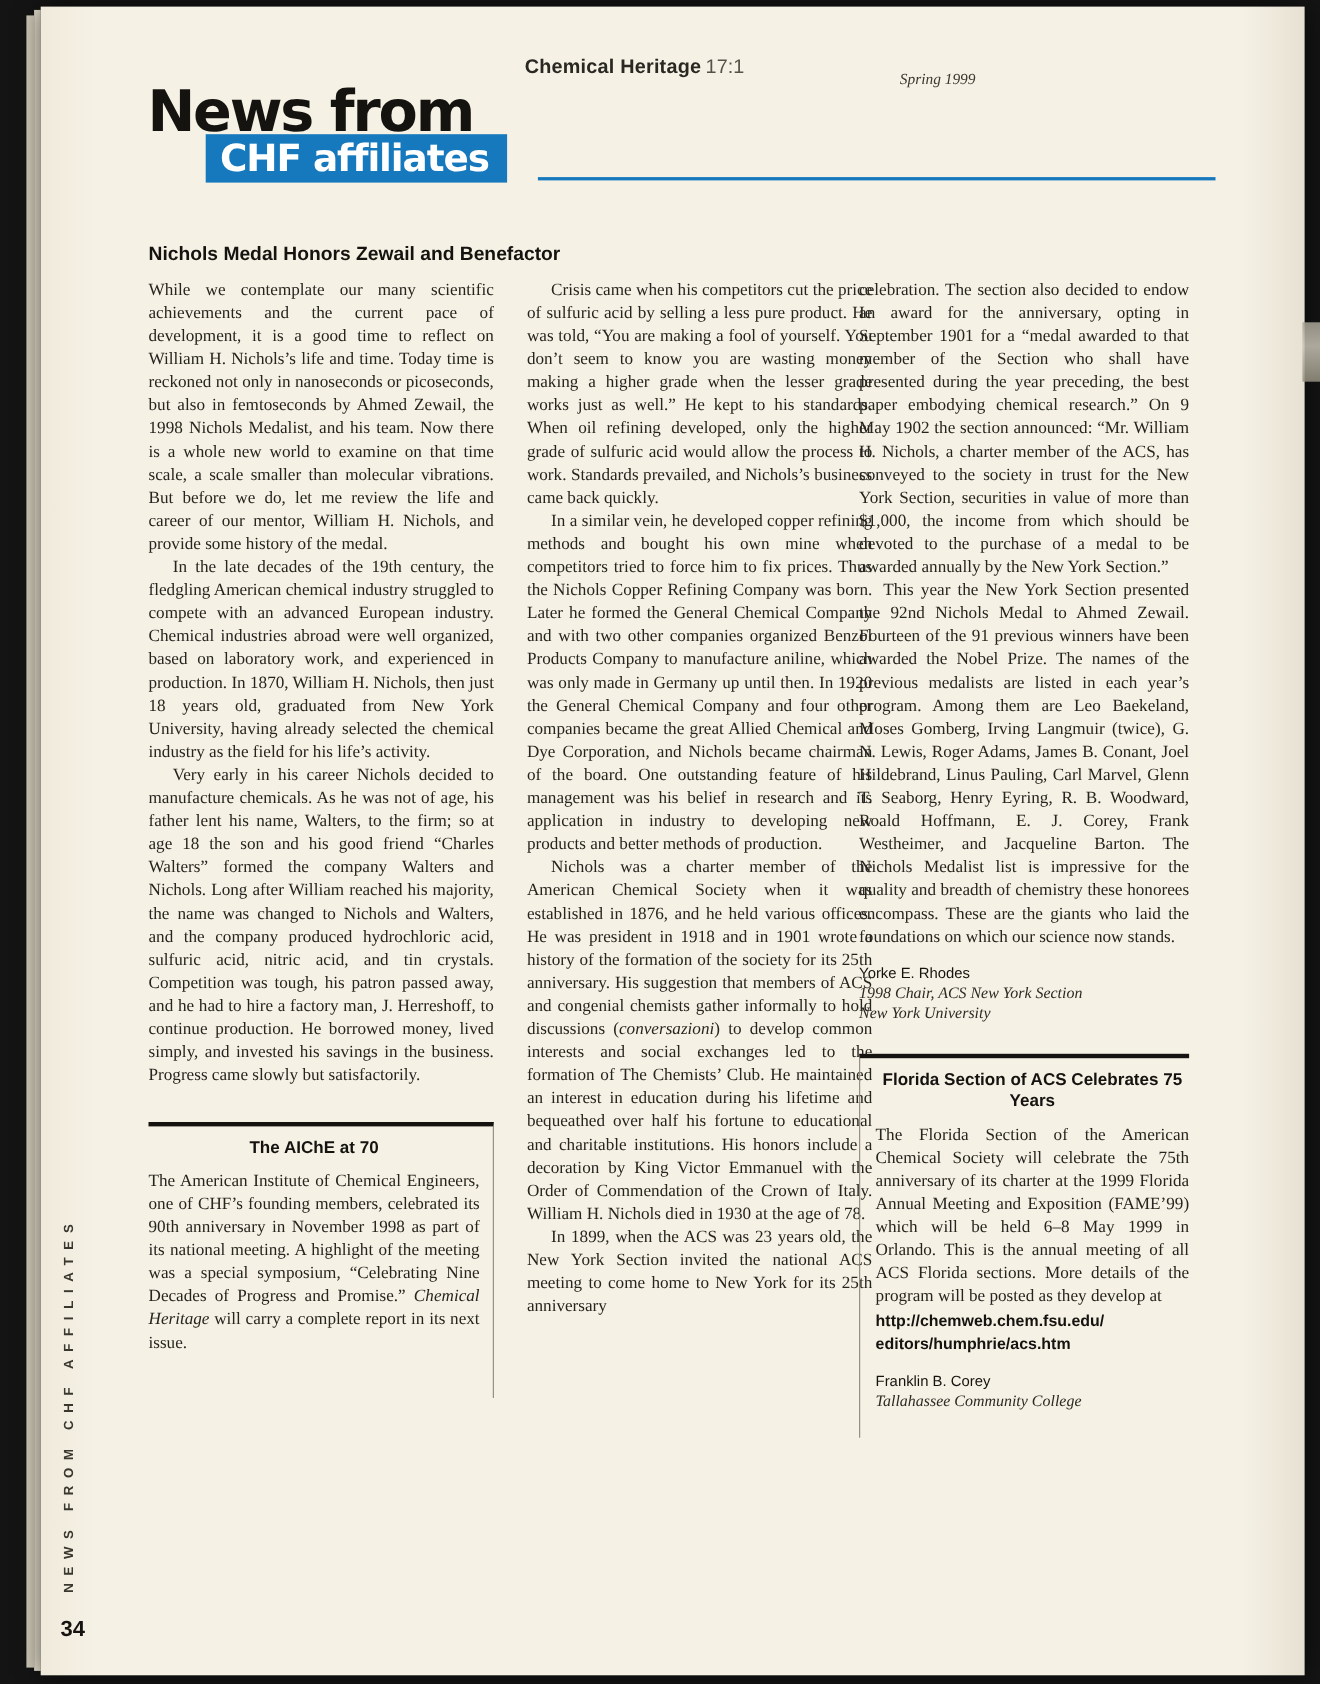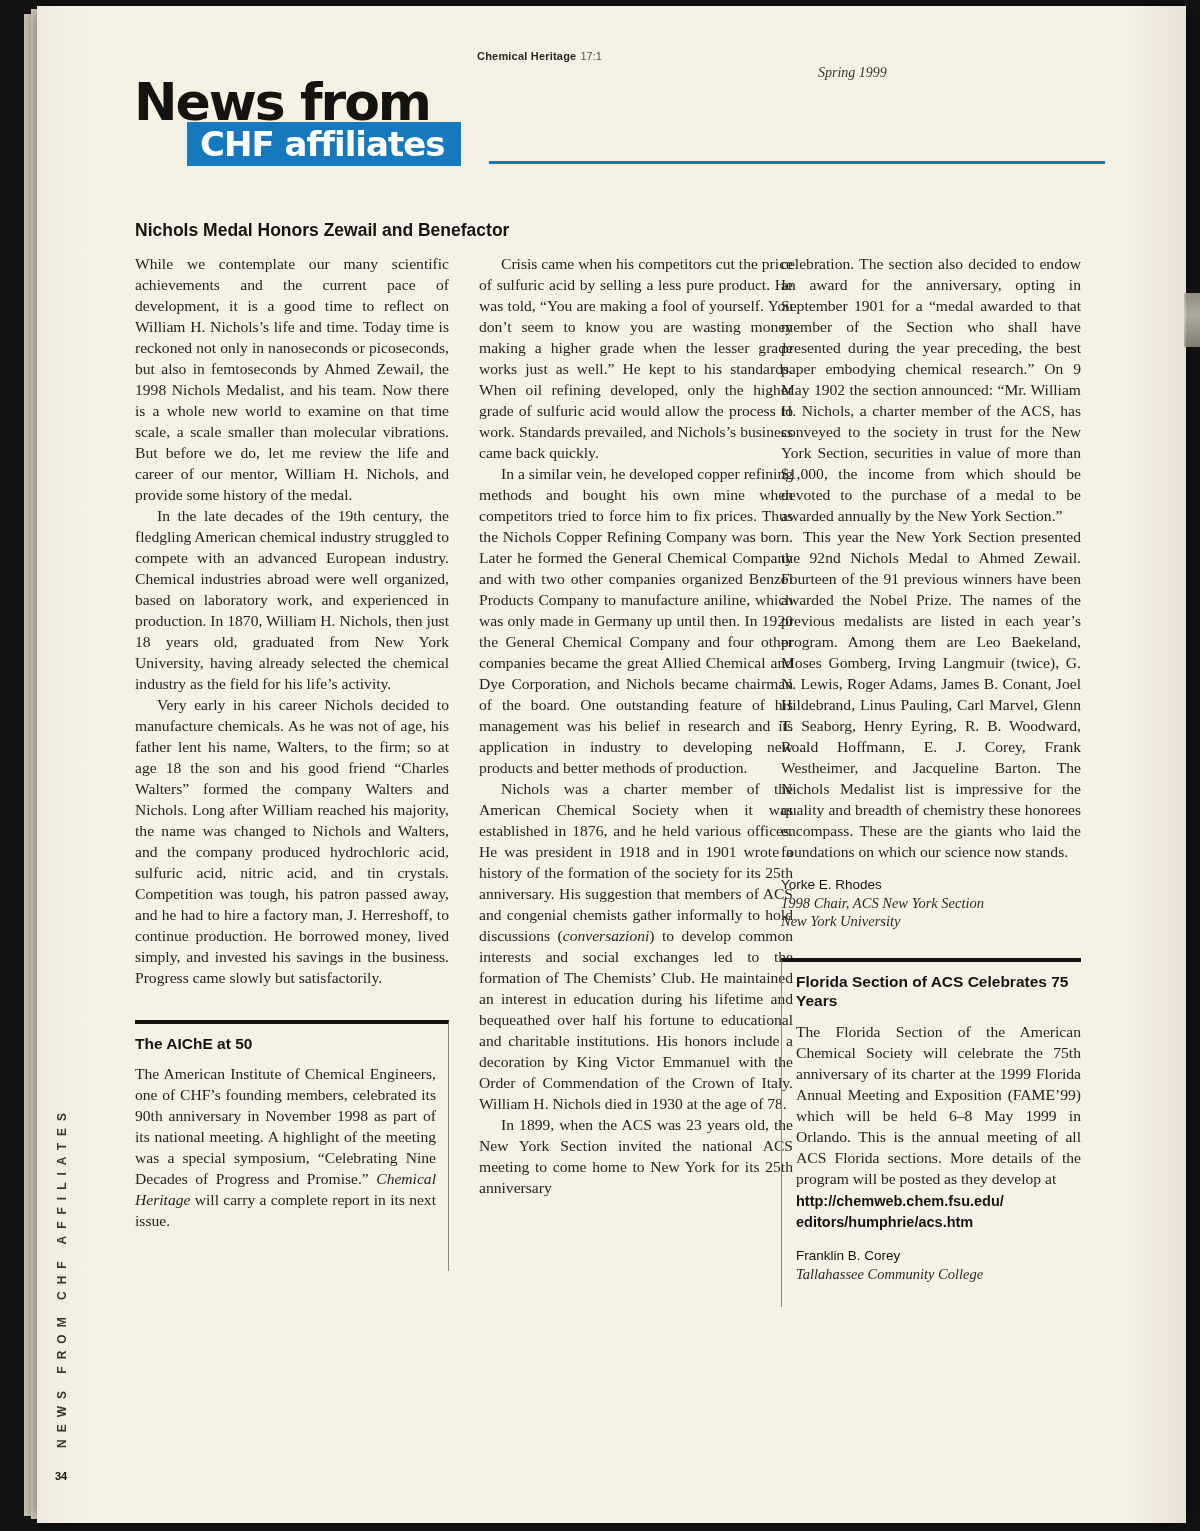--- a/index.html
+++ b/index.html
@@ -15,21 +15,21 @@
     background:linear-gradient(90deg,#efeadb 0px,#f5f1e5 50px,#f5f1e5 95%,#e6e1d2 100%);
     box-shadow:0 0 20px rgba(0,0,0,.65);
   }
   .artifact {
     position:absolute; right:0; top:293px; width:16px; height:54px;
     background:linear-gradient(180deg,#a8a396,#c8c3b5 40%,#96917f);
     opacity:.85;
   }
 
   
-  .rh-left { position:absolute; left:440px; top:44px; font-family:"Liberation Sans",sans-serif; font-size:11px; color:#2a2822; }
+  .rh-left { position:absolute; left:440px; top:44px; font-family:"Liberation Sans",sans-serif; font-size:18px; color:#2a2822; }
   .rh-journal { font-weight:bold; letter-spacing:.2px; }
   .rh-issue { font-weight:normal; color:#55524a; margin-left:4px; }
   .rh-right { position:absolute; left:781px; top:59px; font-style:italic; font-size:14px; color:#3a372f; }
 
   
   .mast-line1 {
     position:absolute; left:97px; top:70px;
     font-family:"DejaVu Sans",sans-serif; font-weight:bold; font-size:52px;
     letter-spacing:-2px; color:#15130f; line-height:1;
   }
@@ -58,21 +58,21 @@
   .col p {
     margin:0; font-size:15.6px; line-height:21px; color:#26241e;
     text-align:justify;
   }
   .col p.ind { text-indent:22px; }
 
   
   .box { margin-top:32px; border-top:4px solid #15130f; }
   .box h3 {
     margin:10px 0 10px; font-family:"Liberation Sans",sans-serif;
-    font-weight:bold; font-size:15.5px; color:#15130f; line-height:1.25;
+    font-weight:bold; font-size:15.5px; color:#15130f; line-height:1.25;text-align:center;
   }
   .box p { text-align:justify; }
   .aiche { border-right:1px solid #8d877a; padding-right:12px; padding-bottom:40px; }
   .florida { border-left:1px solid #8d877a; padding-left:14px; padding-bottom:24px; margin-top:28px; }
   .url {
     margin-top:2px; font-family:"Liberation Sans",sans-serif; font-weight:bold;
     font-size:14.5px; line-height:21px; color:#15130f; word-break:break-all;
   }
 
   
@@ -86,21 +86,21 @@
   
   .vertical-label {
     position:absolute; left:18px; top:1018px; height:424px; width:18px;
     writing-mode:vertical-rl; transform:rotate(180deg);
     font-family:"Liberation Sans",sans-serif; font-weight:bold;
     font-size:12px; letter-spacing:7px; color:#3a372f; white-space:nowrap;
   }
   .folio {
     position:absolute; left:18px; top:1464px;
     font-family:"Liberation Sans",sans-serif; font-weight:bold;
-    font-size:11px; color:#15130f;
+    font-size:20px; color:#15130f;
   }
 </style>
 </head>
 <body>
 
 <div class="canvas">
   <div class="edge-strip edge1"></div>
   <div class="edge-strip edge2"></div>
 
   <div class="page">
@@ -117,21 +117,21 @@
     <div class="mast-rule"></div>
 
     <h2 class="article-title">Nichols Medal Honors Zewail and Benefactor</h2>
 
     <div class="col col1">
       <p>While we contemplate our many scientific achievements and the current pace of development, it is a good time to reflect on William H. Nichols’s life and time. Today time is reckoned not only in nanoseconds or picoseconds, but also in femtoseconds by Ahmed Zewail, the 1998 Nichols Medalist, and his team. Now there is a whole new world to examine on that time scale, a scale smaller than molecular vibrations. But before we do, let me review the life and career of our mentor, William H. Nichols, and provide some history of the medal.</p>
       <p class="ind">In the late decades of the 19th century, the fledgling American chemical industry struggled to compete with an advanced European industry. Chemical industries abroad were well organized, based on laboratory work, and experienced in production. In 1870, William H. Nichols, then just 18 years old, graduated from New York University, having already selected the chemical industry as the field for his life’s activity.</p>
       <p class="ind">Very early in his career Nichols decided to manufacture chemicals. As he was not of age, his father lent his name, Walters, to the firm; so at age 18 the son and his good friend “Charles Walters” formed the company Walters and Nichols. Long after William reached his majority, the name was changed to Nichols and Walters, and the company produced hydrochloric acid, sulfuric acid, nitric acid, and tin crystals. Competition was tough, his patron passed away, and he had to hire a factory man, J. Herreshoff, to continue production. He borrowed money, lived simply, and invested his savings in the business. Progress came slowly but satisfactorily.</p>
 
       <section class="box aiche">
-        <h3>The AIChE at 50</h3>
+        <h3>The AIChE at 70</h3>
         <p><span>The American Institute of Chemical Engineers, one of CHF’s founding members, celebrated its 90th anniversary in November 1998 as part of its national meeting. A highlight of the meeting was a special symposium, “Celebrating Nine Decades of Progress and Promise.” </span><em>Chemical Heritage</em><span> will carry a complete report in its next issue.</span></p>
       </section>
     </div>
 
     <div class="col col2">
       <p class="ind">Crisis came when his competitors cut the price of sulfuric acid by selling a less pure product. He was told, “You are making a fool of yourself. You don’t seem to know you are wasting money making a higher grade when the lesser grade works just as well.” He kept to his standards. When oil refining developed, only the higher grade of sulfuric acid would allow the process to work. Standards prevailed, and Nichols’s business came back quickly.</p>
       <p class="ind">In a similar vein, he developed copper refining methods and bought his own mine when competitors tried to force him to fix prices. Thus the Nichols Copper Refining Company was born. Later he formed the General Chemical Company and with two other companies organized Benzol Products Company to manufacture aniline, which was only made in Germany up until then. In 1920 the General Chemical Company and four other companies became the great Allied Chemical and Dye Corporation, and Nichols became chairman of the board. One outstanding feature of his management was his belief in research and its application in industry to developing new products and better methods of production.</p>
       <p class="ind"><span>Nichols was a charter member of the American Chemical Society when it was established in 1876, and he held various offices. He was president in 1918 and in 1901 wrote a history of the formation of the society for its 25th anniversary. His suggestion that members of ACS and congenial chemists gather informally to hold discussions (</span><em>conversazioni</em><span>) to develop common interests and social exchanges led to the formation of The Chemists’ Club. He maintained an interest in education during his lifetime and bequeathed over half his fortune to educational and charitable institutions. His honors include a decoration by King Victor Emmanuel with the Order of Commendation of the Crown of Italy. William H. Nichols died in 1930 at the age of 78.</span></p>
       <p class="ind">In 1899, when the ACS was 23 years old, the New York Section invited the national ACS meeting to come home to New York for its 25th anniversary</p>
     </div>

